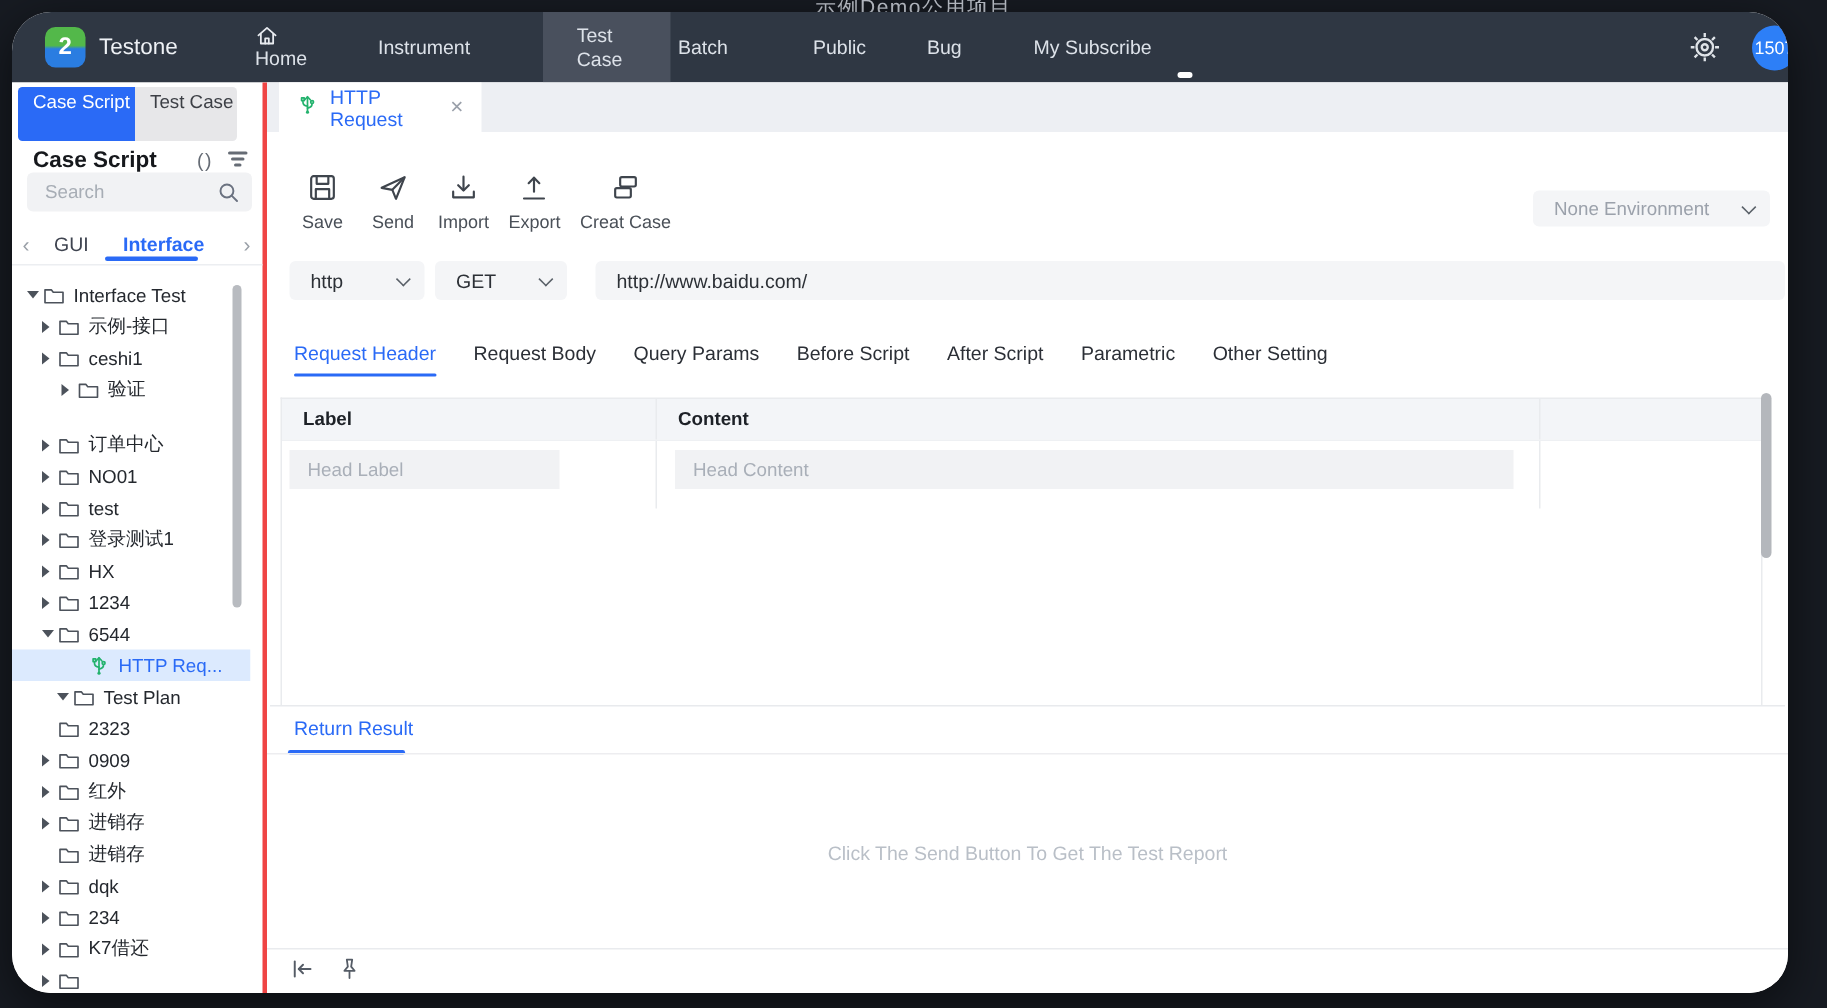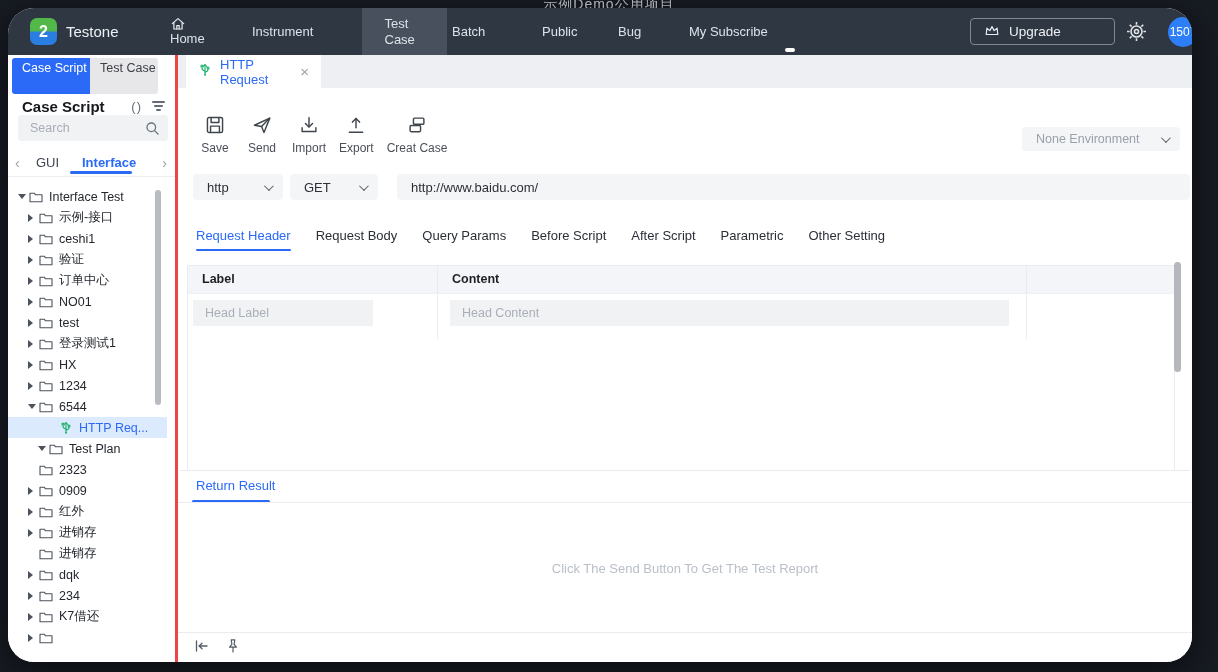--- a/index.html
+++ b/index.html
@@ -163,28 +163,20 @@
             <span>Public</span>
           </div>
           <div class="nav-item" style="width: 60px; margin-left: 10px;">
             <span>Bug</span>
           </div>
           <div class="nav-item" style="width: 84px; margin-left: 11px;">
             <span>My Subscribe</span>
           </div>
         </div>
       <div class="caret-dash"></div>
-      <div class="upgrade-btn">
-        <span>
-          <svg width="16" height="13" viewBox="0 0 16 13" fill="none" stroke="#e8ebf0" stroke-width="1.2" stroke-linejoin="round">
-            <path d="M2.2 10.5 L2.9 4.2 L5.9 6.6 L8 2.6 L10.1 6.6 L13.1 4.2 L13.8 10.5 Z"></path>
-          </svg>
-        </span>
-        <span>Upgrade</span>
-      </div>
       <span class="gear">
         <svg width="19" height="19" viewBox="0 0 18 18" fill="none" stroke="#dfe3e8" stroke-width="1.5">
           <circle cx="9" cy="9" r="5.2"></circle>
             <circle cx="9" cy="9" r="1.9"></circle>
           <path d="M15.5 9 H18 M13.6 13.6 L15.4 15.4 M9 15.5 V18 M4.4 13.6 L2.6 15.4 M2.5 9 H0 M4.4 4.4 L2.6 2.6 M9 2.5 V0 M13.6 4.4 L15.4 2.6"></path>
         </svg>
       </span>
       <div class="count-badge">1507</div>
     </header>
 
@@ -248,32 +240,32 @@
               <span class="caret right">
                 <i></i>
               </span>
               <span class="t-ic">
                 <svg width="14" height="12" viewBox="0 0 14 12" fill="none" stroke="#4c525b" stroke-width="1.1" stroke-linejoin="round">
                   <path d="M1 2.2 h4.2 l1.3 1.6 H13 v7 H1 Z"></path>
                 </svg>
               </span>
               <span>ceshi1</span>
             </div>
-            <div class="tree-row" style="padding-left: 20px;">
+            <div class="tree-row" style="padding-left: 20px; margin-left: 13px;">
               <span class="caret right">
                 <i></i>
               </span>
               <span class="t-ic">
                 <svg width="14" height="12" viewBox="0 0 14 12" fill="none" stroke="#4c525b" stroke-width="1.1" stroke-linejoin="round">
                   <path d="M1 2.2 h4.2 l1.3 1.6 H13 v7 H1 Z"></path>
                 </svg>
               </span>
               <span>验证</span>
             </div>
-            <div class="tree-row" style="padding-left: 20px;">
+            <div class="tree-row" style="padding-left: 20px; margin-top: 16px;">
               <span class="caret right">
                 <i></i>
               </span>
               <span class="t-ic">
                 <svg width="14" height="12" viewBox="0 0 14 12" fill="none" stroke="#4c525b" stroke-width="1.1" stroke-linejoin="round">
                   <path d="M1 2.2 h4.2 l1.3 1.6 H13 v7 H1 Z"></path>
                 </svg>
               </span>
               <span>订单中心</span>
             </div>

